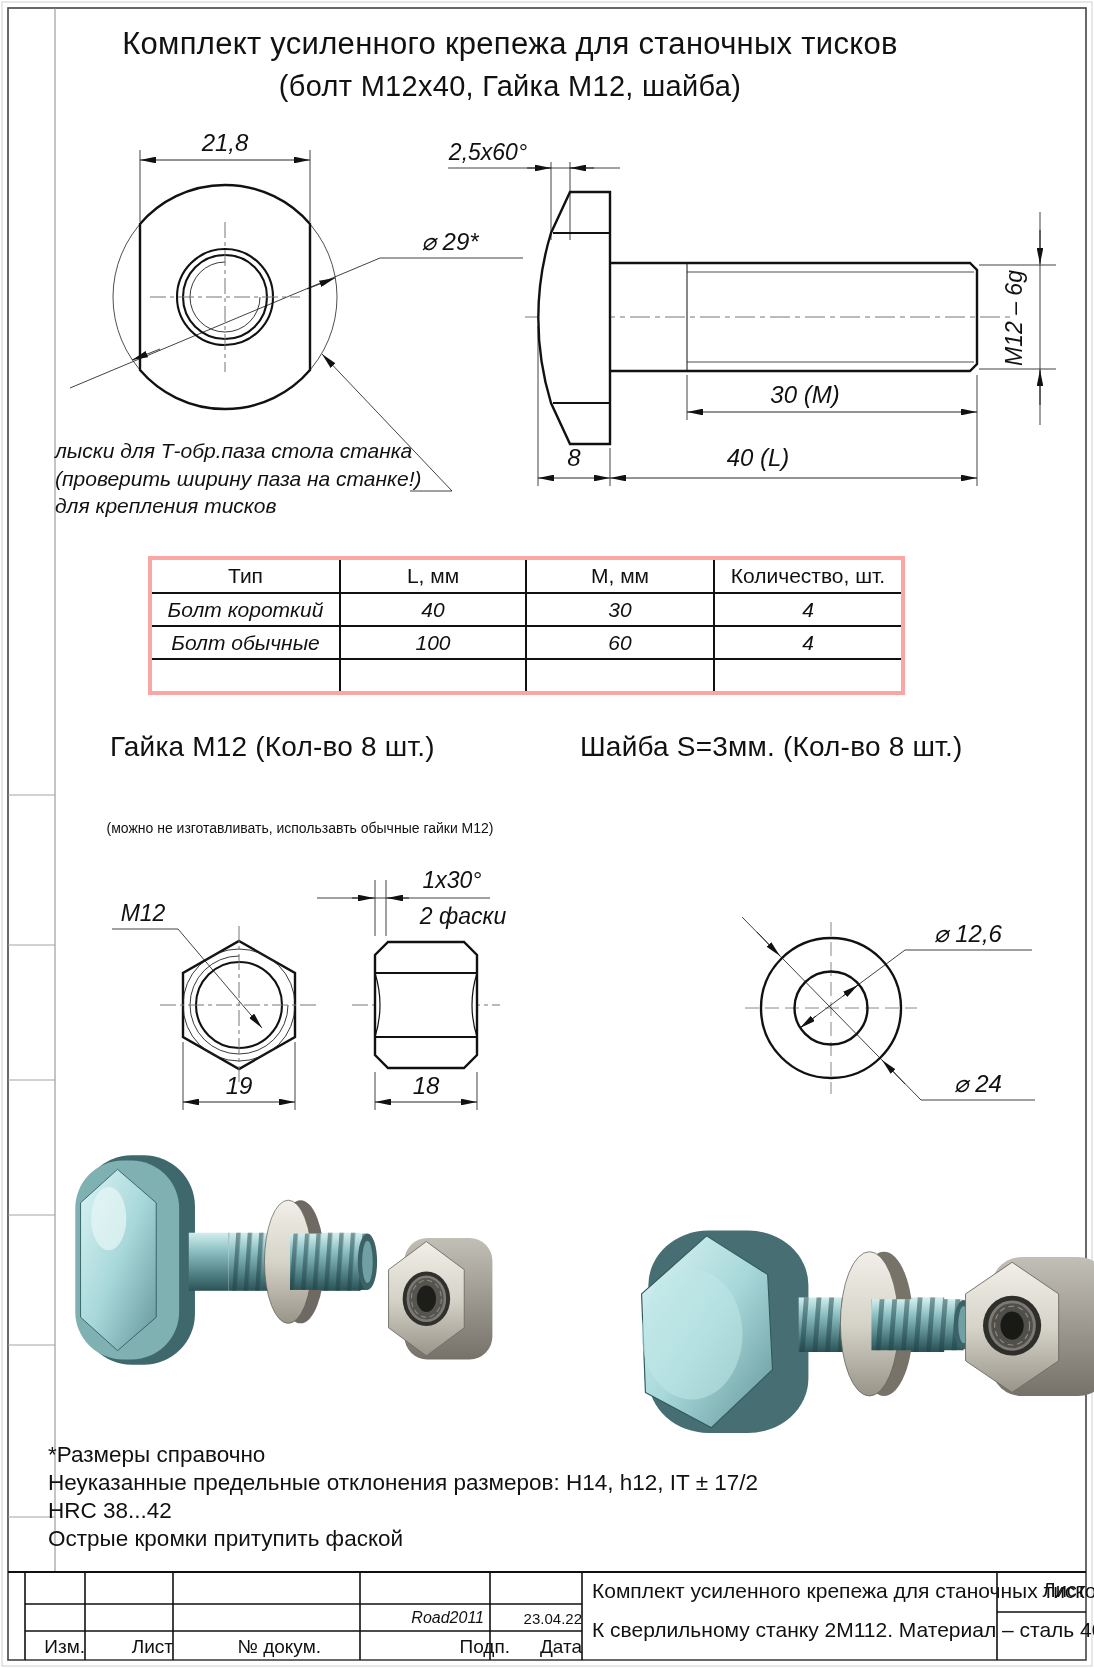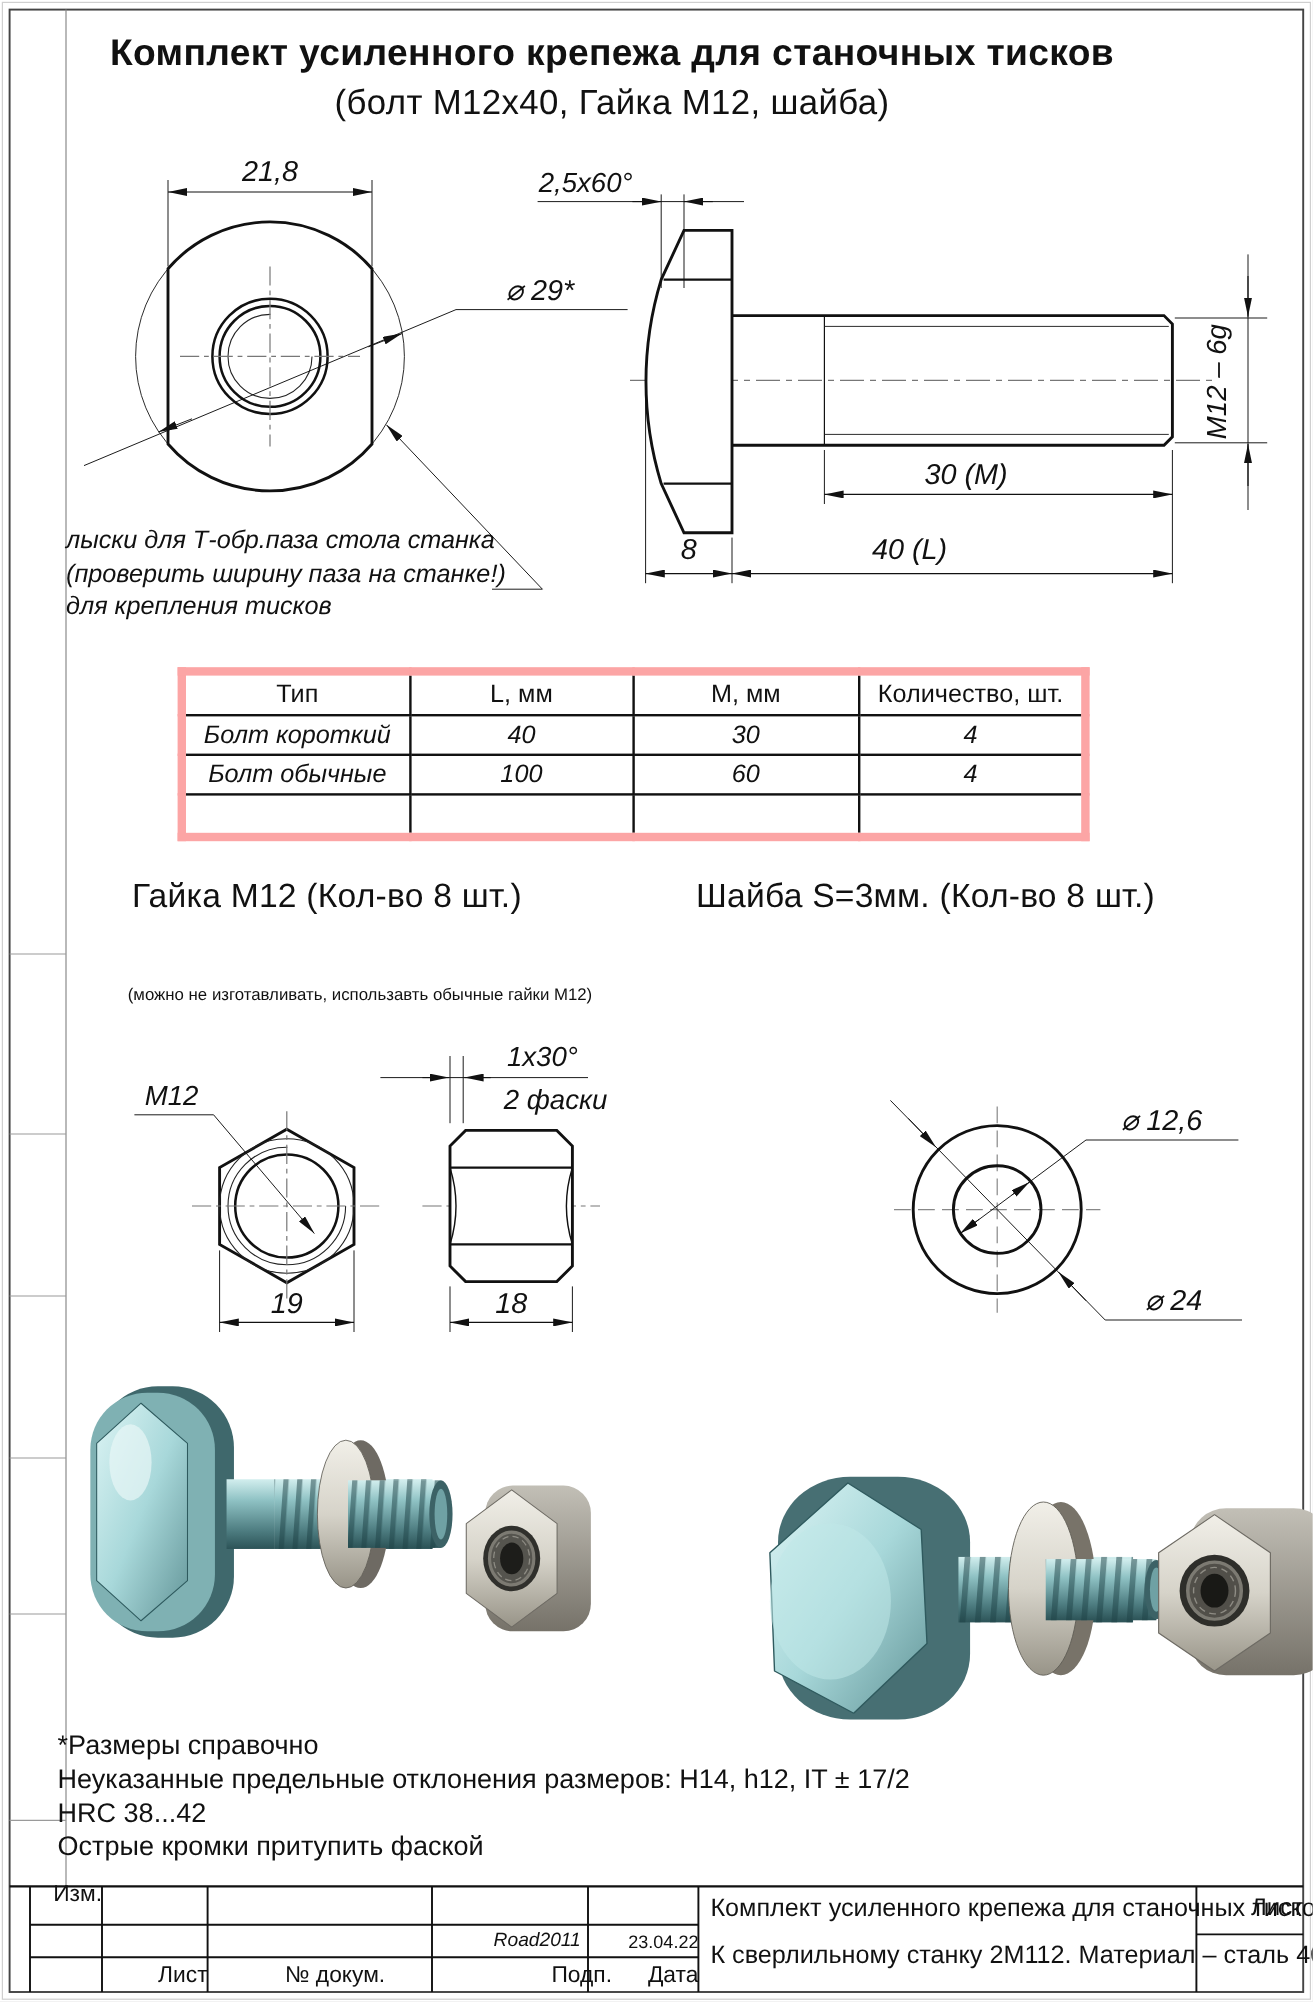--- a/index.html
+++ b/index.html
@@ -4,25 +4,25 @@
 <style>
   html,body{margin:0;padding:0;background:#e8e8e8;}
   .sheet{position:relative;width:1094px;height:1668px;background:#fff;overflow:hidden;
          font-family:"Liberation Sans",sans-serif;color:#111;}
   .overlay{position:absolute;left:0;top:0;}
   svg text{font-family:"Liberation Sans",sans-serif;fill:#111;}
   svg .dim{font-style:italic;font-size:23px;}
   svg .dim-lg{font-style:italic;font-size:24px;}
   .abs{position:absolute;}
   .title-wrap{left:40px;top:26px;width:940px;text-align:center;letter-spacing:.3px;}
-  .title-l1{font-size:31px;font-weight:bold;}
+  .title-l1{font-size:31px;}
   .title-l2{font-size:29px;margin-top:8px;}
   .flats-note{left:55px;top:437px;font-style:italic;font-size:21px;line-height:27.5px;white-space:nowrap;}
   table.spec{position:absolute;left:148px;top:556px;width:753px;border-collapse:collapse;
-             table-layout:fixed;border:7px solid #fca5a5;}
+             table-layout:fixed;border:4px solid #fca5a5;}
   table.spec th,table.spec td{border:2px solid #111;text-align:center;padding:0;overflow:hidden;}
   table.spec th{font-weight:normal;font-size:21px;height:32px;}
   table.spec td{font-size:21px;font-style:italic;height:31px;}
   .heading{font-size:28px;letter-spacing:.2px;text-align:left;white-space:nowrap;}
   .nut-heading{left:110px;top:731px;width:390px;}
   .washer-heading{left:580px;top:731px;width:400px;}
   .nut-note{left:90px;top:820px;width:420px;text-align:center;font-size:14px;white-space:nowrap;}
   .notes{left:48px;top:1441px;font-size:22.5px;line-height:28px;white-space:nowrap;}
   .tb{position:absolute;font-size:19px;text-align:right;white-space:nowrap;}
   .tb-desc{font-size:21px;text-align:left;}
@@ -351,21 +351,21 @@
 <div class="abs heading washer-heading">Шайба S=3мм. (Кол-во 8 шт.)</div>
 <div class="abs nut-note">(можно не изготавливать, использавть обычные гайки М12)</div>
 
 <div class="abs notes">
   <div>*Размеры справочно</div>
   <div>Неуказанные предельные отклонения размеров: H14, h12, IT  ± 17/2</div>
   <div>HRC 38...42</div>
   <div>Острые кромки притупить фаской</div>
 </div>
 
-<div class="tb" style="left:25px;top:1568px;width:60px;">Изм.</div>
+<div class="tb" style="left:25px;top:1636px;width:60px;">Изм.</div>
 <div class="tb" style="left:85px;top:1636px;width:88px;">Лист</div>
 <div class="tb" style="left:173px;top:1636px;width:148px;">№ докум.</div>
 <div class="tb" style="left:360px;top:1636px;width:150px;">Подп.</div>
 <div class="tb" style="left:490px;top:1636px;width:92px;">Дата</div>
 <div class="tb tb-sig" style="left:360px;top:1609px;width:124px;">Road2011</div>
 <div class="tb tb-date" style="left:490px;top:1610px;width:92px;">23.04.22</div>
 <div class="tb tb-desc" style="left:592px;top:1579px;width:400px;">Комплект усиленного крепежа для станочных тисков.</div>
 <div class="tb tb-desc" style="left:592px;top:1618px;width:400px;">К сверлильному станку 2М112.  Материал – сталь 40Х</div>
 <div class="tb tb-sheet" style="left:997px;top:1579px;width:89px;">Лист</div>
 

